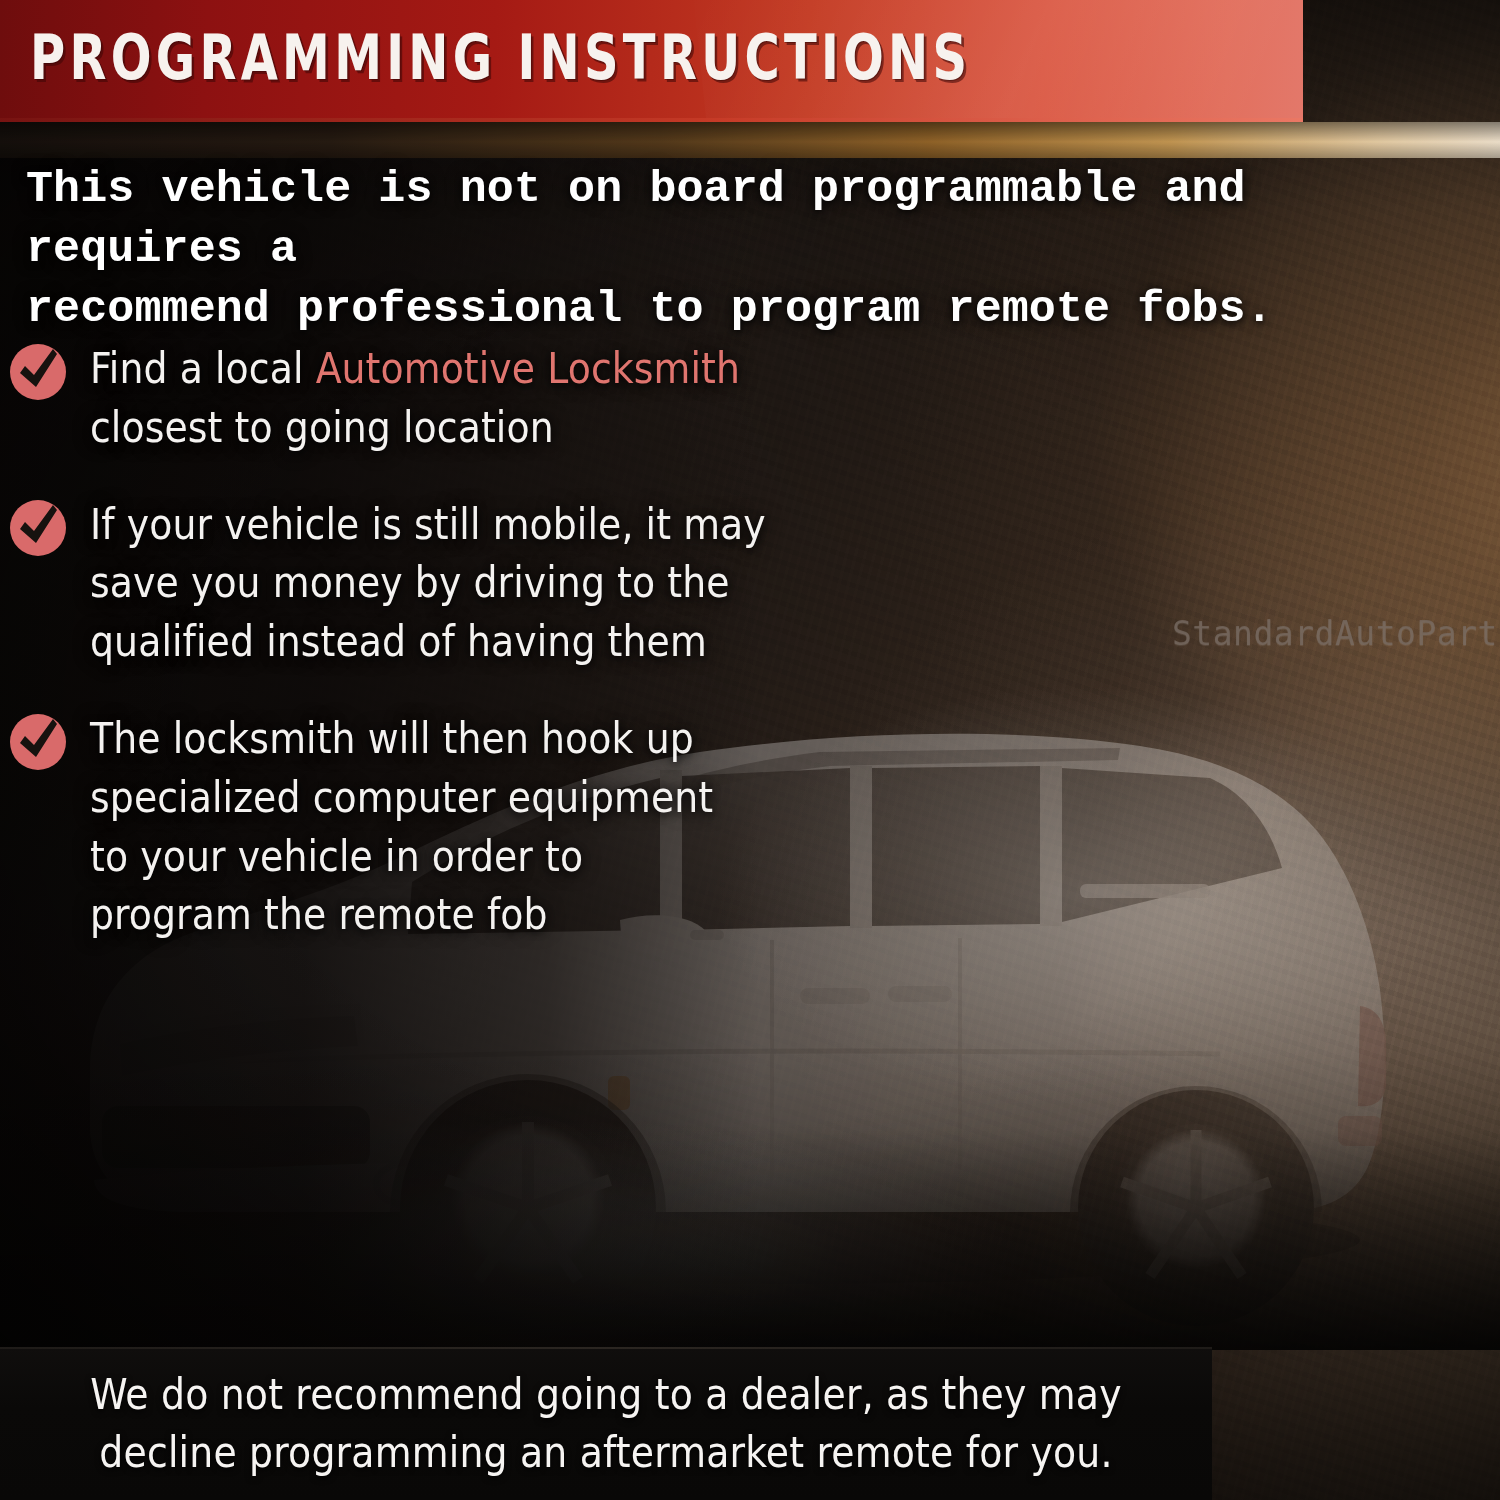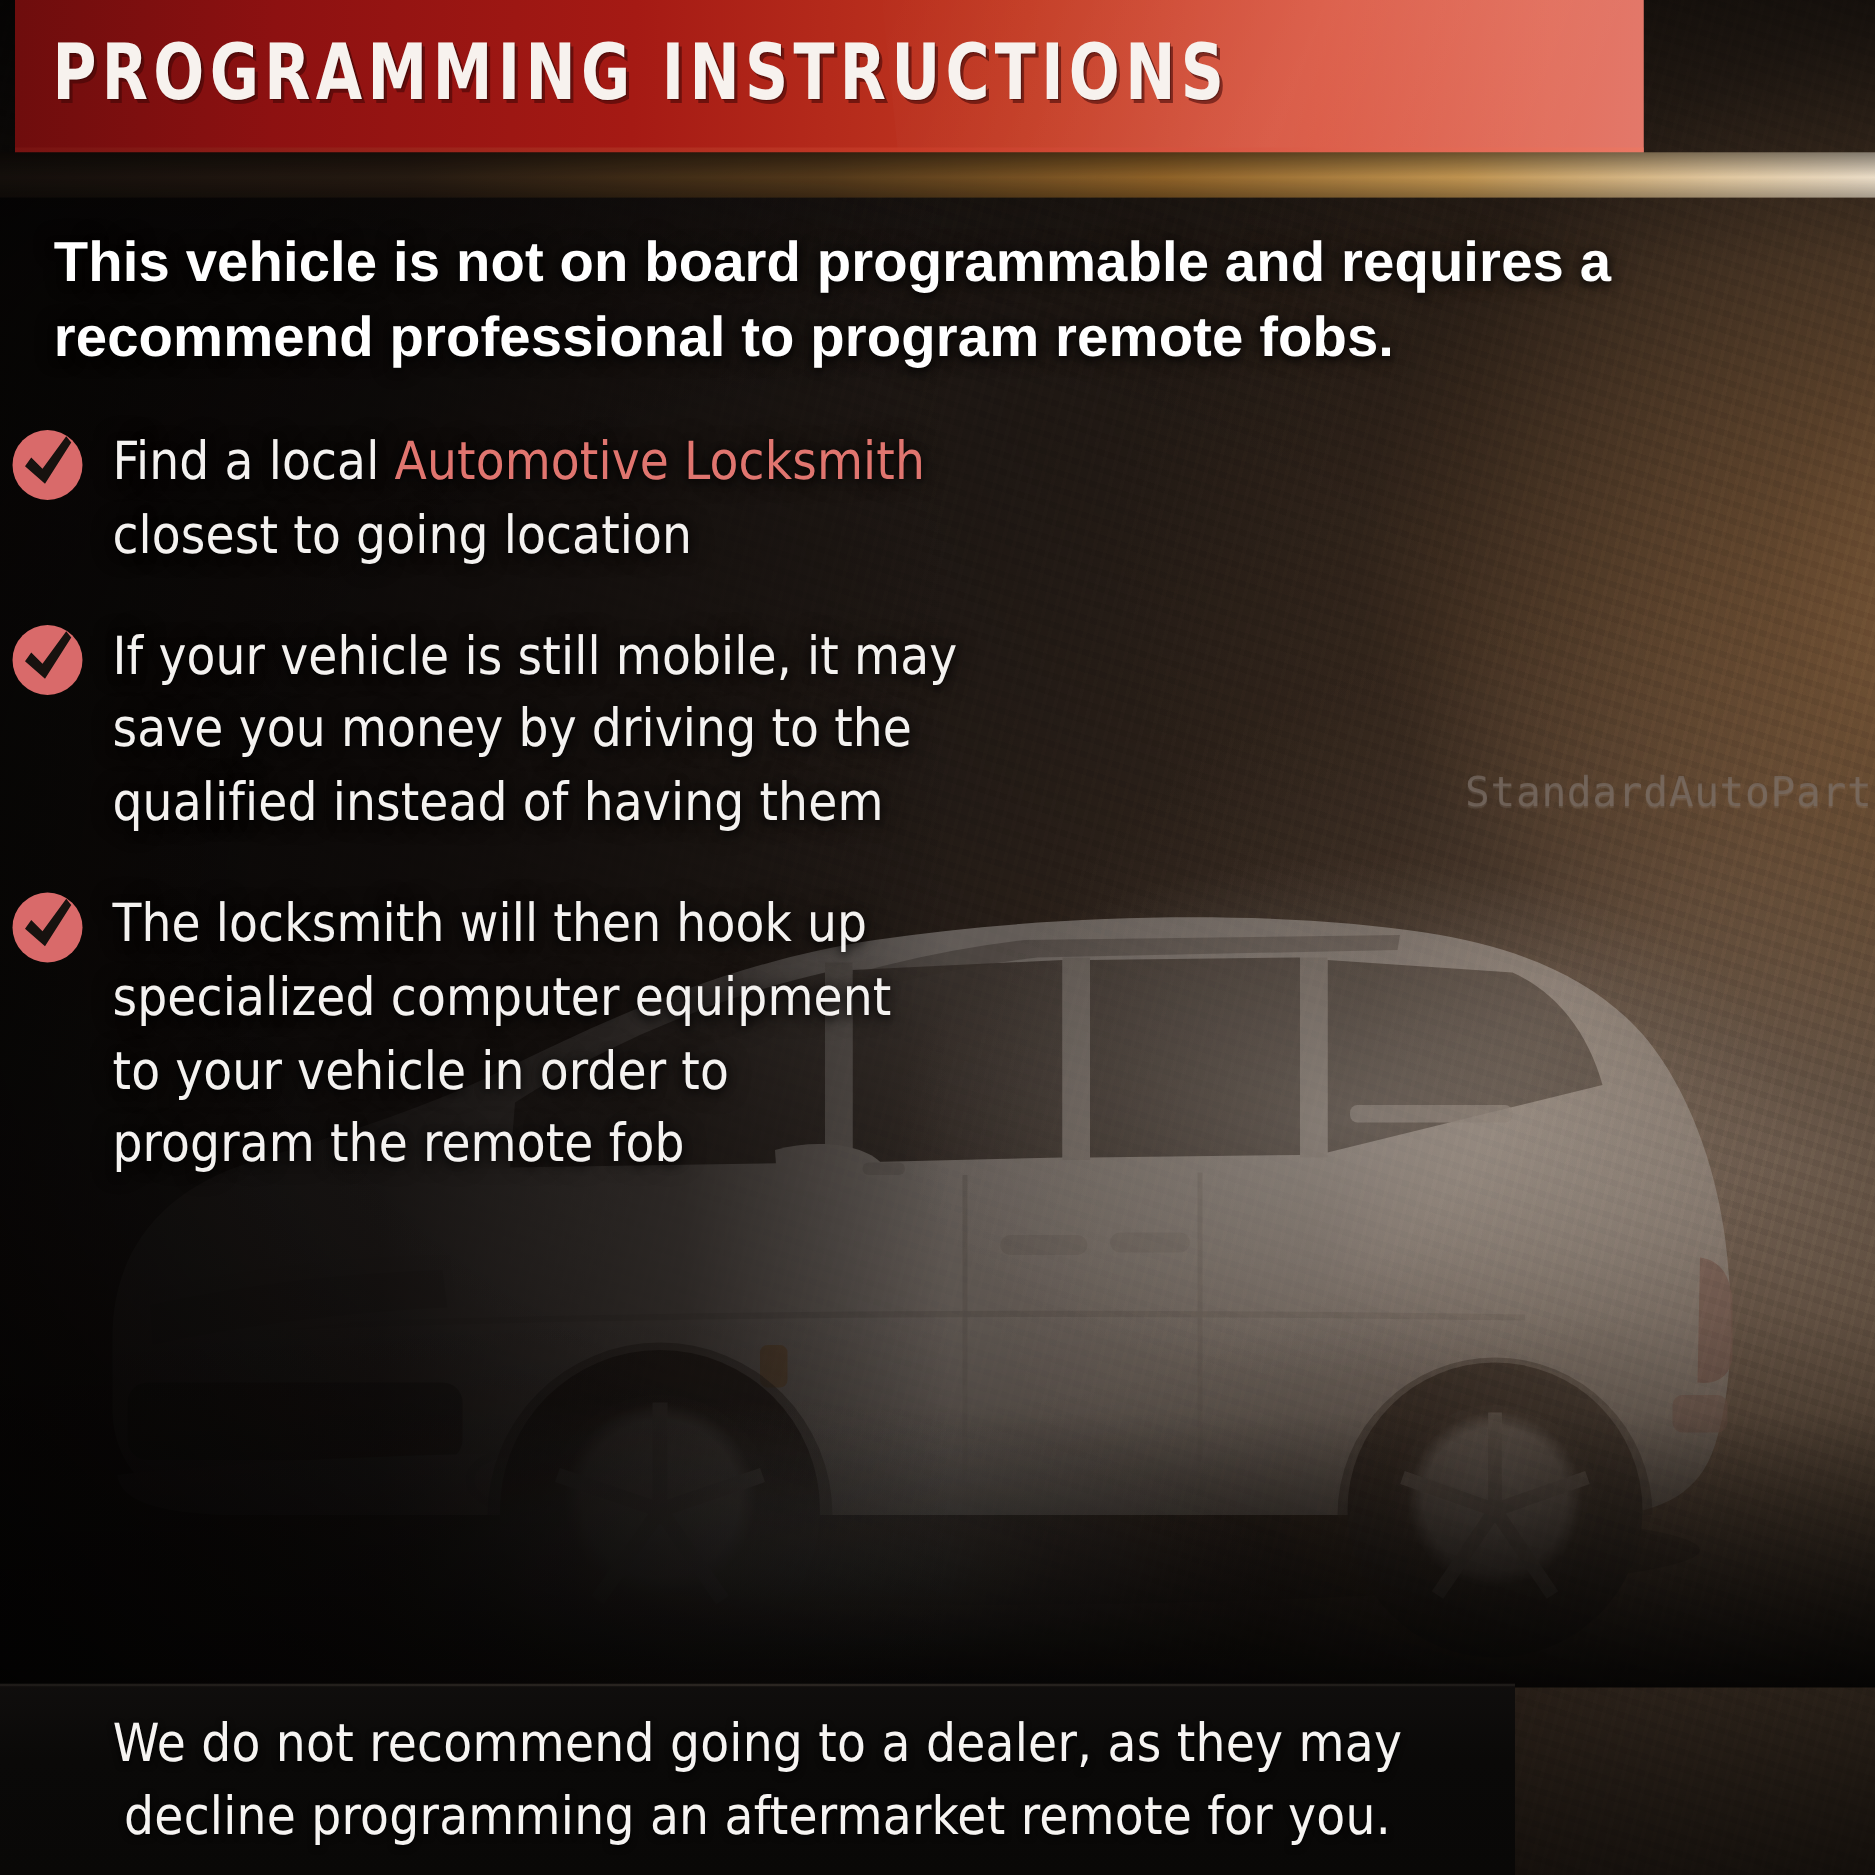--- a/index.html
+++ b/index.html
@@ -58,21 +58,21 @@
       radial-gradient(ellipse 420px 250px at 14% 42%, rgba(210,206,200,0.16) 0%, rgba(0,0,0,0) 72%);
     pointer-events:none;
   }
   .ground-fade{
     position:absolute; left:0; top:1130px; width:1500px; height:220px;
     background:linear-gradient(180deg, rgba(10,9,8,0) 0%, rgba(10,9,8,0.55) 55%, rgba(8,7,6,0.92) 100%);
   }
 
   
   .header{
-    position:absolute; left:12px; top:0; width:1303px; height:122px;
+    position:absolute; left:0; top:0; width:1303px; height:122px;
     background:linear-gradient(92deg,#6e0d0d 0%, #8d1111 16%, #a51a14 38%, #c33a22 62%, #d9523c 80%, #e2705e 94%, #e3786a 100%);
     overflow:hidden;
   }
   .header::after{
     content:""; position:absolute; left:0; right:0; bottom:0; height:4px;
     background:linear-gradient(92deg, rgba(120,20,18,.9) 0%, rgba(200,60,40,.85) 55%, rgba(235,120,100,.9) 100%);
   }
   .header-sheen{
     position:absolute; right:-120px; top:-60px; width:720px; height:260px;
     background:linear-gradient(118deg, rgba(255,255,255,0) 0%, rgba(255,255,255,0.09) 45%, rgba(255,255,255,0) 75%);
@@ -93,26 +93,25 @@
     background:linear-gradient(90deg, rgba(22,16,12,1) 0%, rgba(40,28,18,1) 22%, rgba(88,60,28,1) 44%, rgba(152,104,42,1) 62%, rgba(205,158,86,1) 78%, rgba(240,214,172,1) 92%, rgba(250,236,214,1) 100%);
     opacity:.92;
   }
   .gold-strip::after{
     content:""; position:absolute; inset:0;
     background:linear-gradient(180deg, rgba(0,0,0,0.45) 0%, rgba(0,0,0,0) 55%, rgba(0,0,0,0.30) 100%);
   }
 
   
   .intro{
-    position:absolute; left:26px; top:180px; width:1340px;
-    font-family:Liberation Sans, sans-serif;
+    position:absolute; left:26px; top:160px; width:1340px;
+    font-family:Liberation Mono, monospace;
     font-size:45px; font-weight:700; line-height:1.33;
     color:#ffffff; letter-spacing:.1px;
     text-shadow:0 2px 7px rgba(0,0,0,.85), 0 0 16px rgba(0,0,0,.6);
-    margin-left:17px;
   }
 
   .bullets{ position:absolute; left:8px; top:340px; width:900px; }
   .bullet{ display:flex; align-items:flex-start; margin-bottom:38px; }
   .check-icon{ flex:0 0 auto; width:60px; height:60px; margin-top:2px; }
   .check-icon svg{ display:block; width:60px; height:60px; }
   .bullet-text{
     margin-left:22px;
     font-family:"Liberation Sans Narrow","DejaVu Sans Condensed","Liberation Sans", sans-serif;
     font-size:42px; font-weight:400; line-height:1.40;

